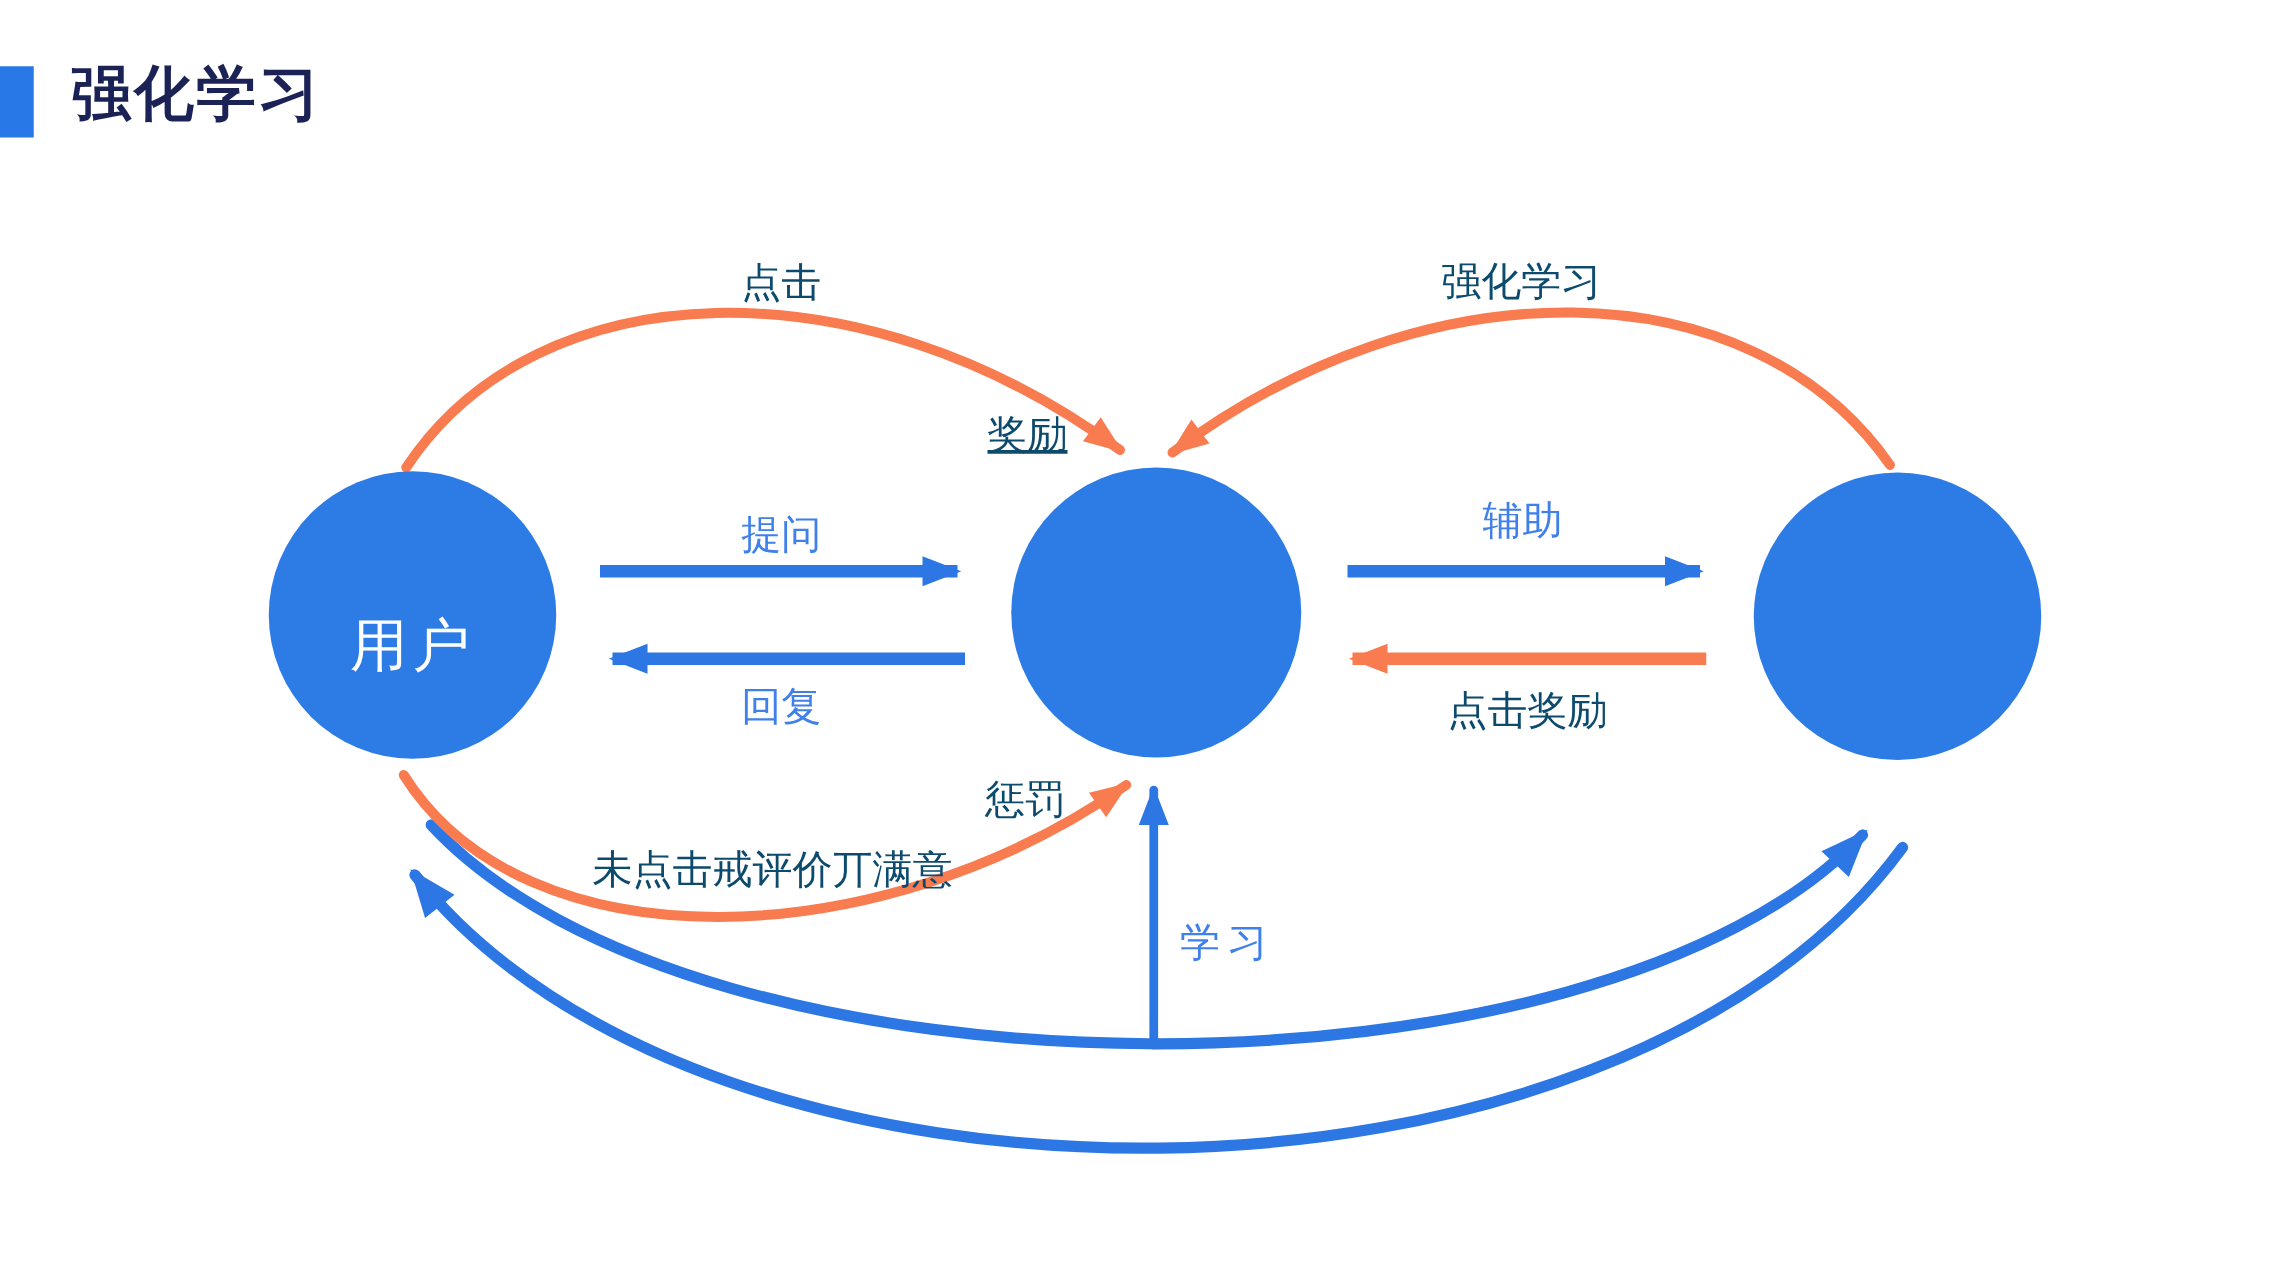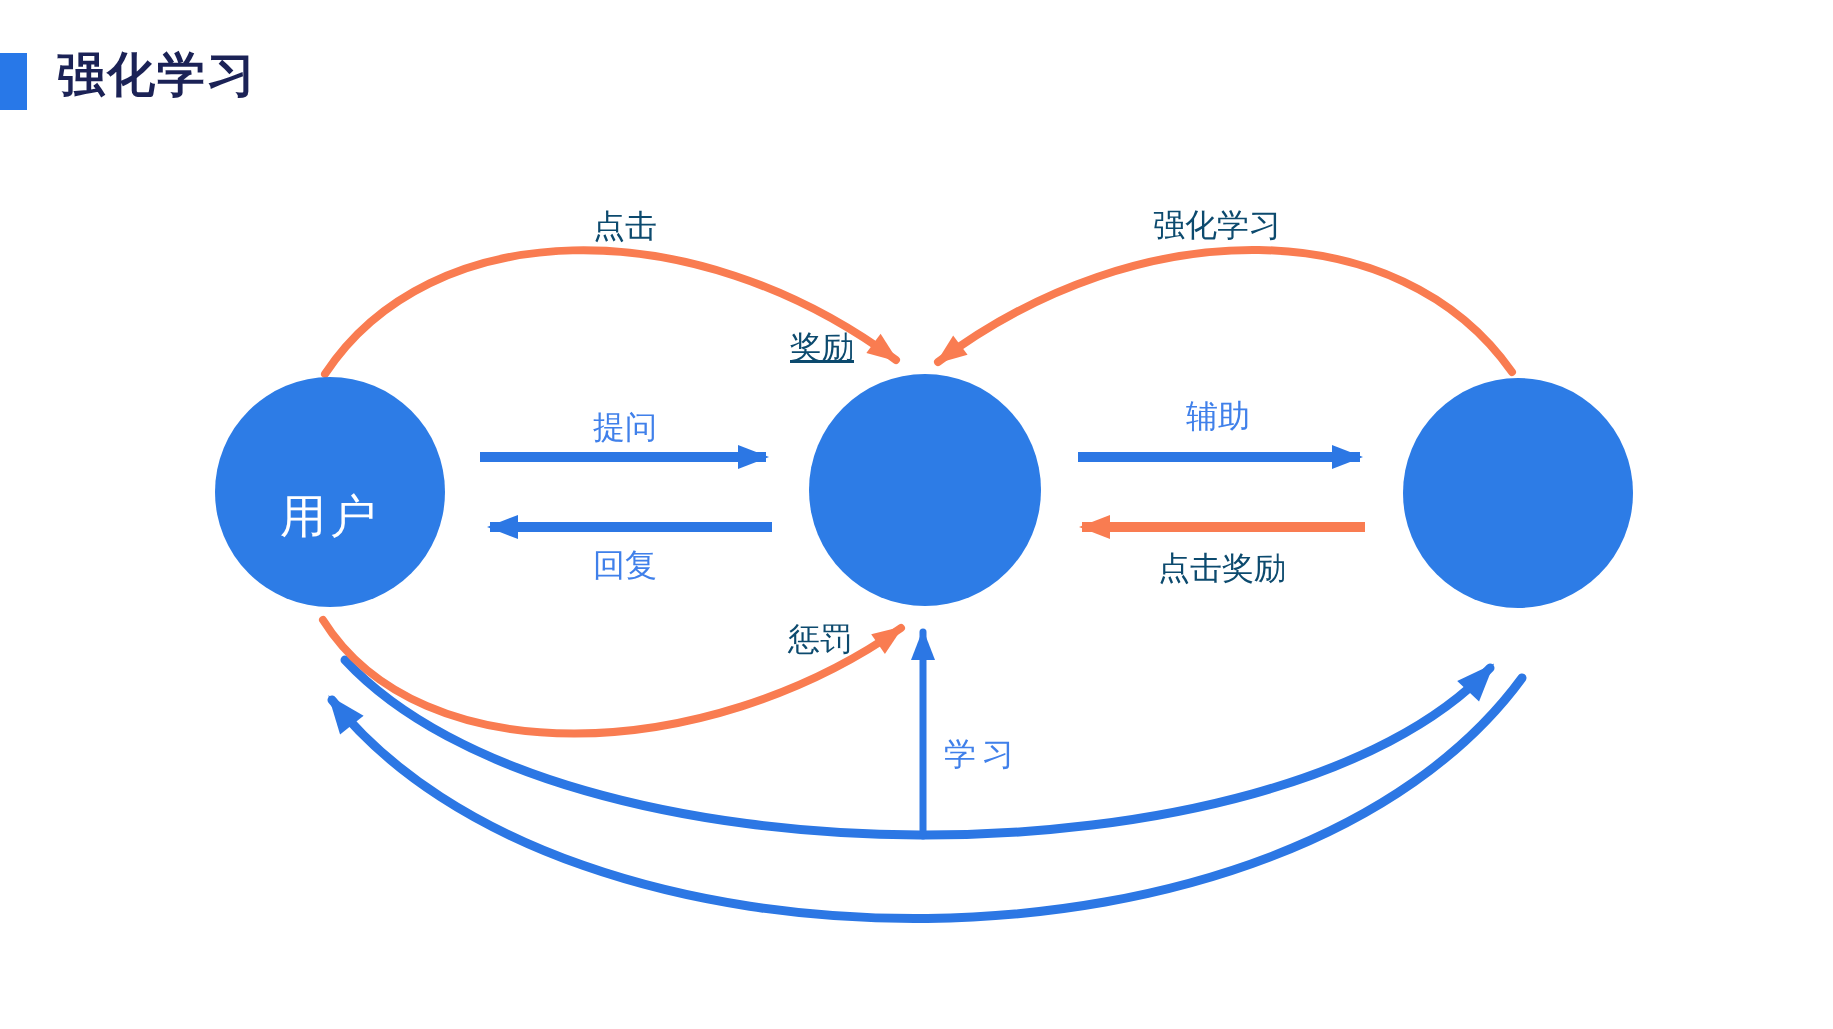--- a/index.html
+++ b/index.html
@@ -88,15 +88,16 @@
   <div class="node-label" style="left:330px;top:492px;margin-top:24px;">用户</div>
 
   <div class="edge-label orange" style="left:625px;top:227px;">点击</div>
   <div class="edge-label orange" style="left:1217px;top:226px;">强化学习</div>
   <div class="edge-label orange" style="left:822px;top:348px;text-decoration:underline;">奖励</div>
   <div class="edge-label blue" style="left:625px;top:428px;font-family:Liberation Mono, monospace;">提问</div>
   <div class="edge-label blue" style="left:625px;top:566px;">回复</div>
   <div class="edge-label blue" style="left:1218px;top:417px;">辅助</div>
   <div class="edge-label orange" style="left:1222px;top:569px;">点击奖励</div>
   <div class="edge-label orange" style="left:820px;top:640px;">惩罚</div>
+  <div class="edge-label orange" style="left:618px;top:696px;">未点击戒评价丌满意</div>
   <div class="edge-label blue spread" style="left:982px;top:727px;">学习</div>
 
 </div>
 
 </body></html>

